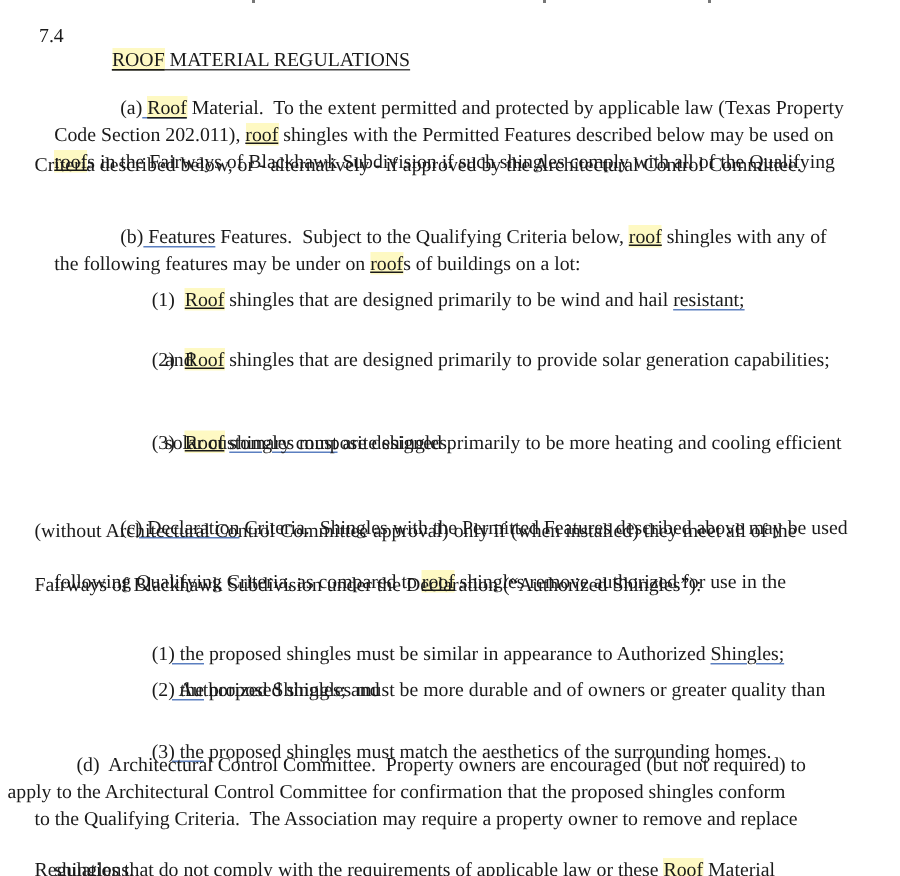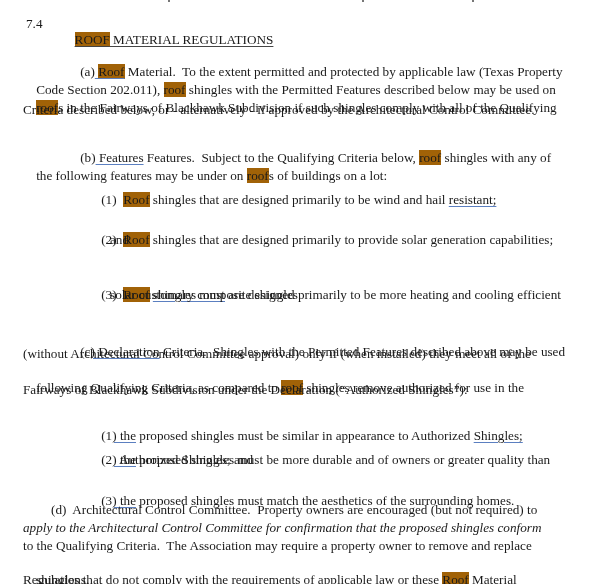--- a/index.html
+++ b/index.html
@@ -1,21 +1,21 @@
 <!DOCTYPE html>
 <html><head>
 <meta charset="utf-8">
 <style>
   html, body { margin: 0; padding: 0; background: #ffffff; }
   body {
     width: 600px; height: 584px; overflow: hidden; position: relative;
     font-family: "Liberation Serif", "DejaVu Serif", serif;
     font-size: 13.2px; color: #1a1a1a;
   }
-  .hl { background: #a16207; }
+  .hl { background: #fef9c3; text-decoration: underline; }
   .ul { text-decoration: underline; text-decoration-color: #5b7fc0; text-underline-offset: 2px; }
   .ul-plain { text-decoration: underline; text-decoration-color: #444; text-underline-offset: 2px; }
   .line { position: absolute; white-space: nowrap; line-height: 16px; }
   .topmarks { position: absolute; top: 0; left: 0; width: 600px; height: 4px; }
   .topmarks span { position: absolute; top: 0; width: 2px; height: 2px; background: #777; }
 </style>
 </head>
 <body>
 
 <div class="topmarks">
@@ -82,19 +82,19 @@
     <span>(2</span><span class="ul">) the</span><span> proposed shingles must be more durable and of owners or greater quality than</span>
   </div>
   <div class="line" style="top: 452px; left: 119px; white-space: pre;">Authorized Shingles; and</div>
   <div class="line" style="top: 477px; left: 88px; white-space: pre; text-align: center;">
     <span>(3</span><span class="ul">) the</span><span> proposed shingles must match the aesthetics of the surrounding homes.</span>
   </div>
 </div>
 
 <div>
   <div class="line" style="top: 502px; left: 51px; white-space: pre;">(d)  Architectural Control Committee.  Property owners are encouraged (but not required) to</div>
-  <div class="line" style="top: 520px; left: 23px; white-space: pre; font-style: italic;">apply to the Architectural Control Committee for confirmation that the proposed shingles conform</div>
+  <div class="line" style="top: 520px; left: 5px; white-space: pre;">apply to the Architectural Control Committee for confirmation that the proposed shingles conform</div>
   <div class="line" style="top: 538px; left: 23px; white-space: pre;">to the Qualifying Criteria.  The Association may require a property owner to remove and replace</div>
   <div class="line" style="top: 556px; left: 23px; white-space: pre;">
     <span>shingles that do not comply with the requirements of applicable law or these </span><span class="hl">Roof</span><span> Material</span>
   </div>
   <div class="line" style="top: 572px; left: 23px; white-space: pre;">Regulations.</div>
 </div>
 
 </body></html>

